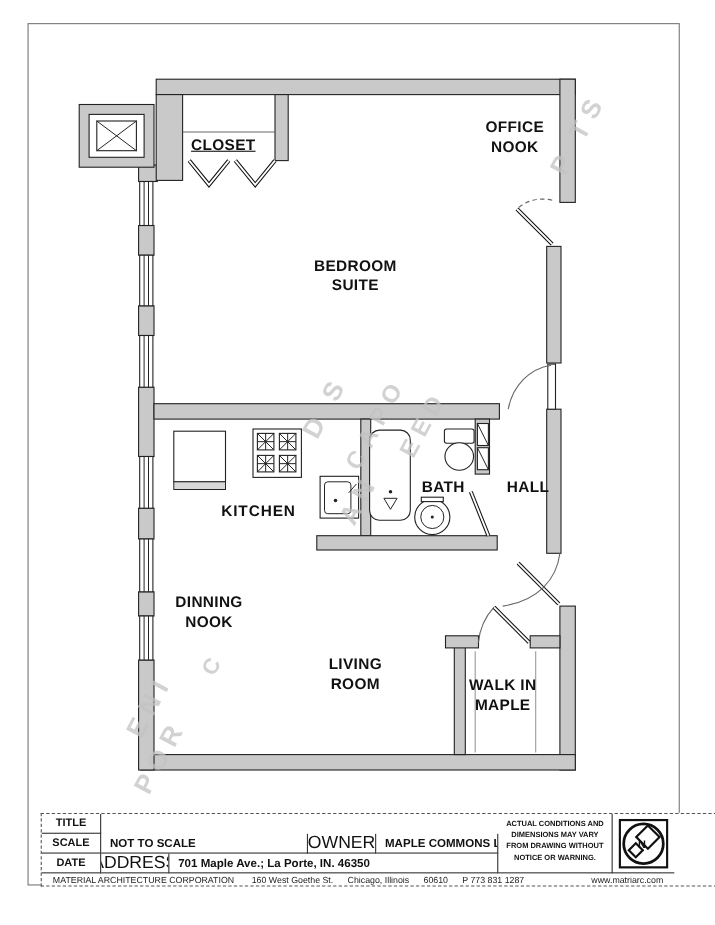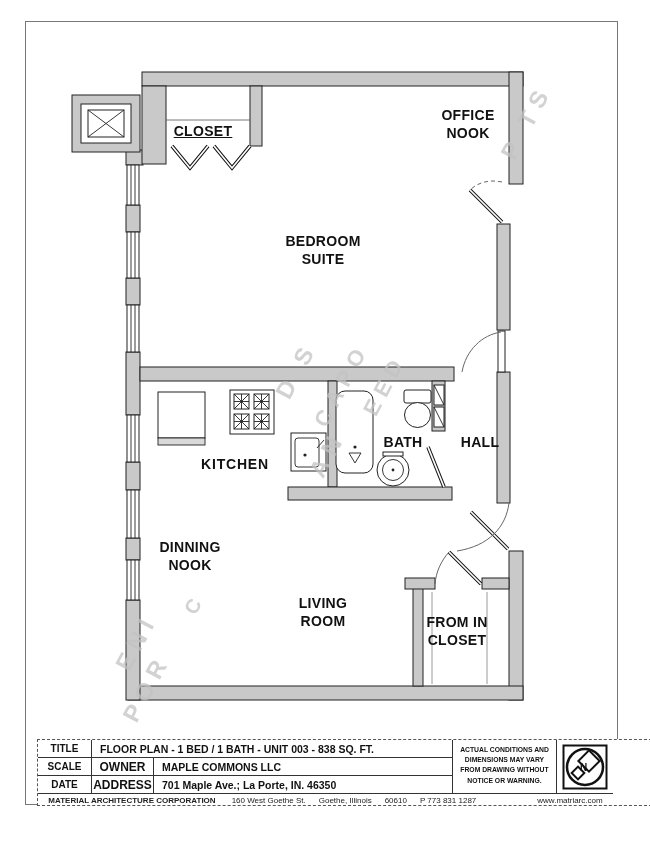--- a/index.html
+++ b/index.html
@@ -46,35 +46,35 @@
   #wm-f8{left:184px;top:592px;font-size:20px;}
 
   
   .titleblock{position:absolute;left:37px;top:739px;width:620px;height:67px;
               border:1px dashed #555;box-sizing:border-box;background:#fff;}
   .tb-main{position:absolute;left:0;top:0;width:415px;height:54px;}
   .tb-row{display:flex;height:18px;}
   .tb-cell{box-sizing:border-box;border-right:1px solid #333;border-bottom:1px solid #333;
            display:flex;align-items:center;overflow:hidden;white-space:nowrap;}
   .tb-label{width:54px;justify-content:center;font-weight:bold;font-size:10px;color:#111;}
-  .tb-label-mid{width:62px;justify-content:center;font-weight:bold;font-size:12px;color:#111;}
+  .tb-label-mid{width:62px;justify-content:center;font-weight:normal;font-size:16px;color:#111;}
   .tb-value{font-weight:bold;font-size:10.5px;color:#111;padding-left:8px;}
   .tb-v1{flex:1;}
   .tb-v2{width:188px;}
   .tb-v3{flex:1;}
   .tb-notice{position:absolute;left:415px;top:0;width:104px;height:54px;box-sizing:border-box;
              border-right:1px solid #333;border-bottom:1px solid #333;
              font-size:6.8px;font-weight:bold;color:#111;text-align:center;
              padding:5px 3px 0 3px;line-height:1.5;}
   .tb-logo{position:absolute;left:519px;top:0;width:56px;height:54px;box-sizing:border-box;
            border-bottom:1px solid #333;display:flex;align-items:center;justify-content:center;}
   .tb-footer{position:absolute;left:0;top:54px;width:575px;height:13px;
              display:flex;align-items:center;justify-content:center;
              font-size:8px;color:#222;white-space:nowrap;}
-  .tb-footer .co{font-weight:bold;margin-right:16px;}
+  .tb-footer .co{font-weight:normal;margin-right:16px;}
   .tb-footer span{margin-right:13px;}
   .tb-footer span:last-child{margin-right:0;margin-left:48px;}
 </style>
 </head>
 <body>
 
 <div class="sheet">
   <div class="outer-border"></div>
 
   <svg class="plan-svg" viewBox="0 0 650 841">
@@ -211,30 +211,30 @@
   <div class="wm" id="wm-f8">C</div>
 
   <div class="room-label" id="lbl-closet">CLOSET</div>
   <div class="room-label" id="lbl-office">OFFICE NOOK</div>
   <div class="room-label" id="lbl-bedroom">BEDROOM SUITE</div>
   <div class="room-label" id="lbl-kitchen">KITCHEN</div>
   <div class="room-label" id="lbl-bath">BATH</div>
   <div class="room-label" id="lbl-hall">HALL</div>
   <div class="room-label" id="lbl-dinning">DINNING NOOK</div>
   <div class="room-label" id="lbl-living">LIVING ROOM</div>
-  <div class="room-label" id="lbl-walkin">FROM IN CLOSET</div>
+  <div class="room-label" id="lbl-walkin">WALK IN MAPLE</div>
 
   <div class="titleblock">
     <div class="tb-main">
       <div class="tb-row">
         <div class="tb-cell tb-label">TITLE</div>
-        <div class="tb-cell tb-value tb-v1">FLOOR PLAN - 1 BED / 1 BATH - UNIT 003 - 838 SQ. FT.</div>
       </div>
       <div class="tb-row">
         <div class="tb-cell tb-label">SCALE</div>
+        <div class="tb-cell tb-value tb-v2">NOT TO SCALE</div>
         <div class="tb-cell tb-label-mid">OWNER</div>
         <div class="tb-cell tb-value tb-v3">MAPLE COMMONS LLC</div>
       </div>
       <div class="tb-row">
         <div class="tb-cell tb-label">DATE</div>
         <div class="tb-cell tb-label-mid">ADDRESS</div>
         <div class="tb-cell tb-value tb-v3">701 Maple Ave.; La Porte, IN.  46350</div>
       </div>
     </div>
 
@@ -248,19 +248,19 @@
           <rect x="19.5" y="9.5" width="15" height="15" transform="rotate(45 27 17)"></rect>
           <rect x="11.5" y="24.5" width="9" height="9" transform="rotate(45 16 29)"></rect>
         </g>
         <text x="18" y="27" font-size="10" font-weight="bold" font-family="Liberation Sans, sans-serif" fill="#111">N</text>
       </svg>
     </div>
 
     <div class="tb-footer">
       <span class="co">MATERIAL ARCHITECTURE CORPORATION</span>
       <span>160 West Goethe St.</span>
-      <span>Goethe, Illinois</span>
+      <span>Chicago, Illinois</span>
       <span>60610</span>
       <span>P  773 831 1287</span>
       <span>www.matriarc.com</span>
     </div>
   </div>
 </div>
 
 </body></html>

